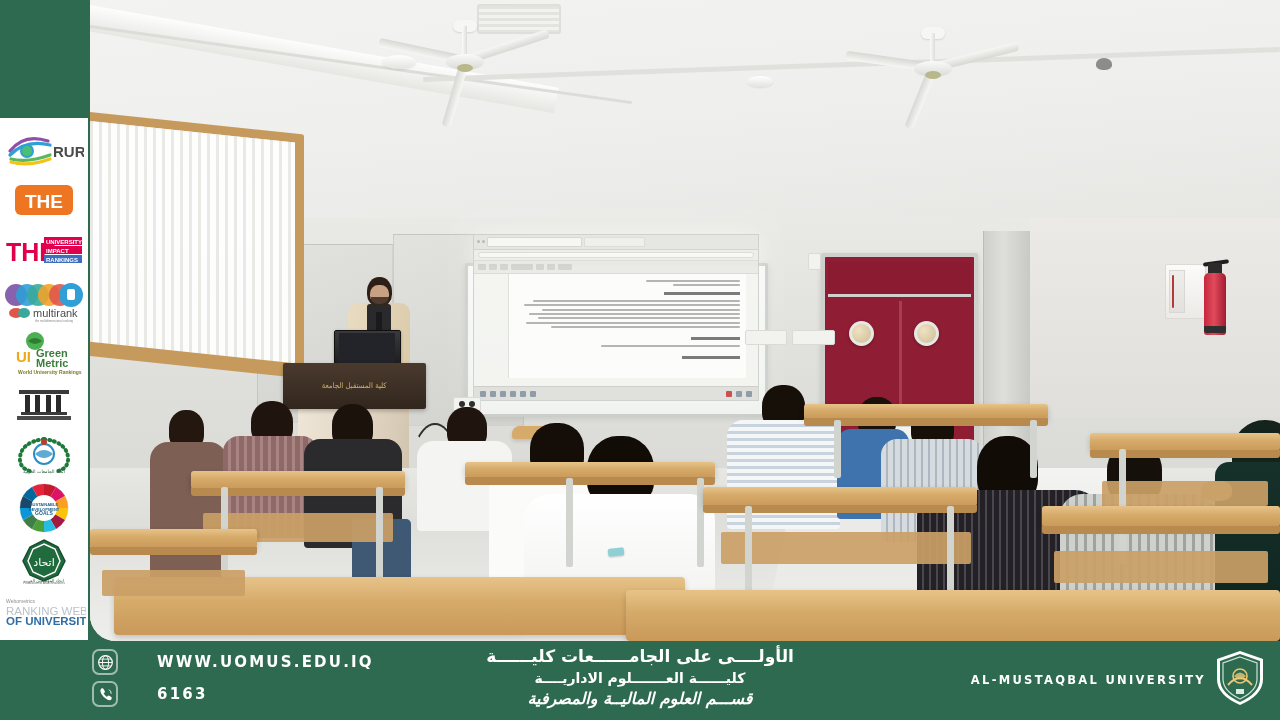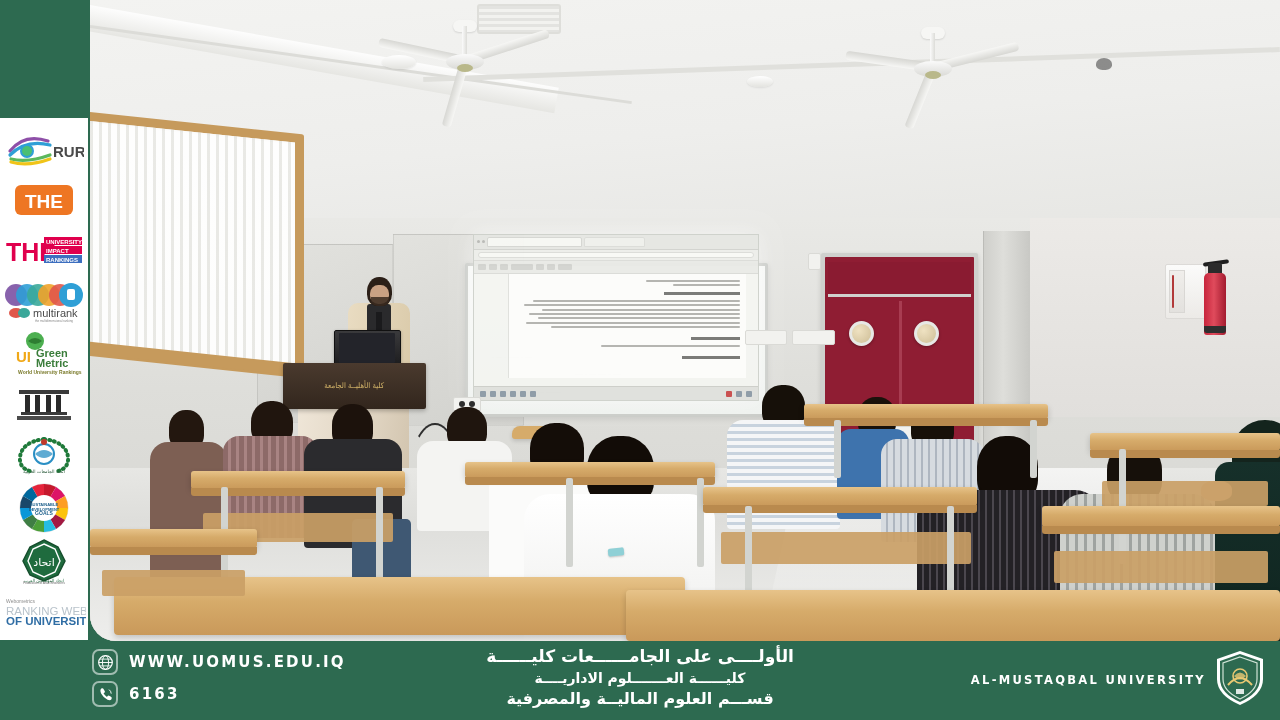--- a/index.html
+++ b/index.html
@@ -269,29 +269,30 @@
     position:absolute; left:92px; top:8px; display:flex; flex-direction:column; gap:6px;
   }
   .contact-row{ display:flex; align-items:center; gap:11px; }
   .contact-icon{
     width:26px; height:26px; border:2px solid rgba(255,255,255,.55); border-radius:7px;
     display:flex; align-items:center; justify-content:center; color:#fff;
   }
   .contact-text{
     color:#fff; font-size:15px; font-weight:bold; letter-spacing:2.2px;
     font-family:"DejaVu Sans", sans-serif;
+    margin-left:28px;
   }
   .foot-arabic{
     position:absolute; left:0; right:0; top:4px; text-align:center;
     color:#ffffff; direction:rtl;
     font-family:"DejaVu Sans", sans-serif;
   }
   .fa-line1{ font-size:17px; font-weight:bold; letter-spacing:.5px; line-height:1.35; }
   .fa-line2{ font-size:14px; font-weight:bold; line-height:1.45; }
-  .fa-line3{ font-size:16px; font-weight:bold; line-height:1.4; }
+  .fa-line3{ font-size:16px; font-weight:bold; line-height:1.4;font-style:italic; }
   .foot-logo{
     position:absolute; right:14px; top:8px; display:flex; align-items:center; gap:8px;
   }
   .logo-words{ text-align:right; color:#fff; }
   .logo-ar{ font-size:25px; font-weight:bold; direction:rtl; line-height:1.0;
     font-family:"DejaVu Sans", sans-serif; letter-spacing:-.5px; }
   .logo-en{ font-size:11.5px; font-weight:bold; letter-spacing:2.3px; margin-top:3px;
     font-family:"DejaVu Sans", sans-serif; }
   .logo-shield{ width:52px; height:58px; }
 </style>
@@ -408,21 +409,21 @@
       <div class="presenter-beard"></div>
 
       <div class="laptop">
         <div class="laptop-screen"></div>
       </div>
 
       <div class="podium-body">
         <div class="podium-seal"></div>
       </div>
       <div class="podium-top">
-        <span class="podium-text">كلية الأهليــة الجامعة</span>
+        <span class="podium-text">كلية المستقبل الجامعة</span>
       </div>
 
       <div class="door-frame">
         <div class="door">
           <div class="transom"></div>
           <div class="door-split"></div>
           <div class="porthole" style="left:16%;top:33%;"></div>
           <div class="porthole" style="left:60%;top:33%;"></div>
           <div class="door-vent"></div>
         </div>

